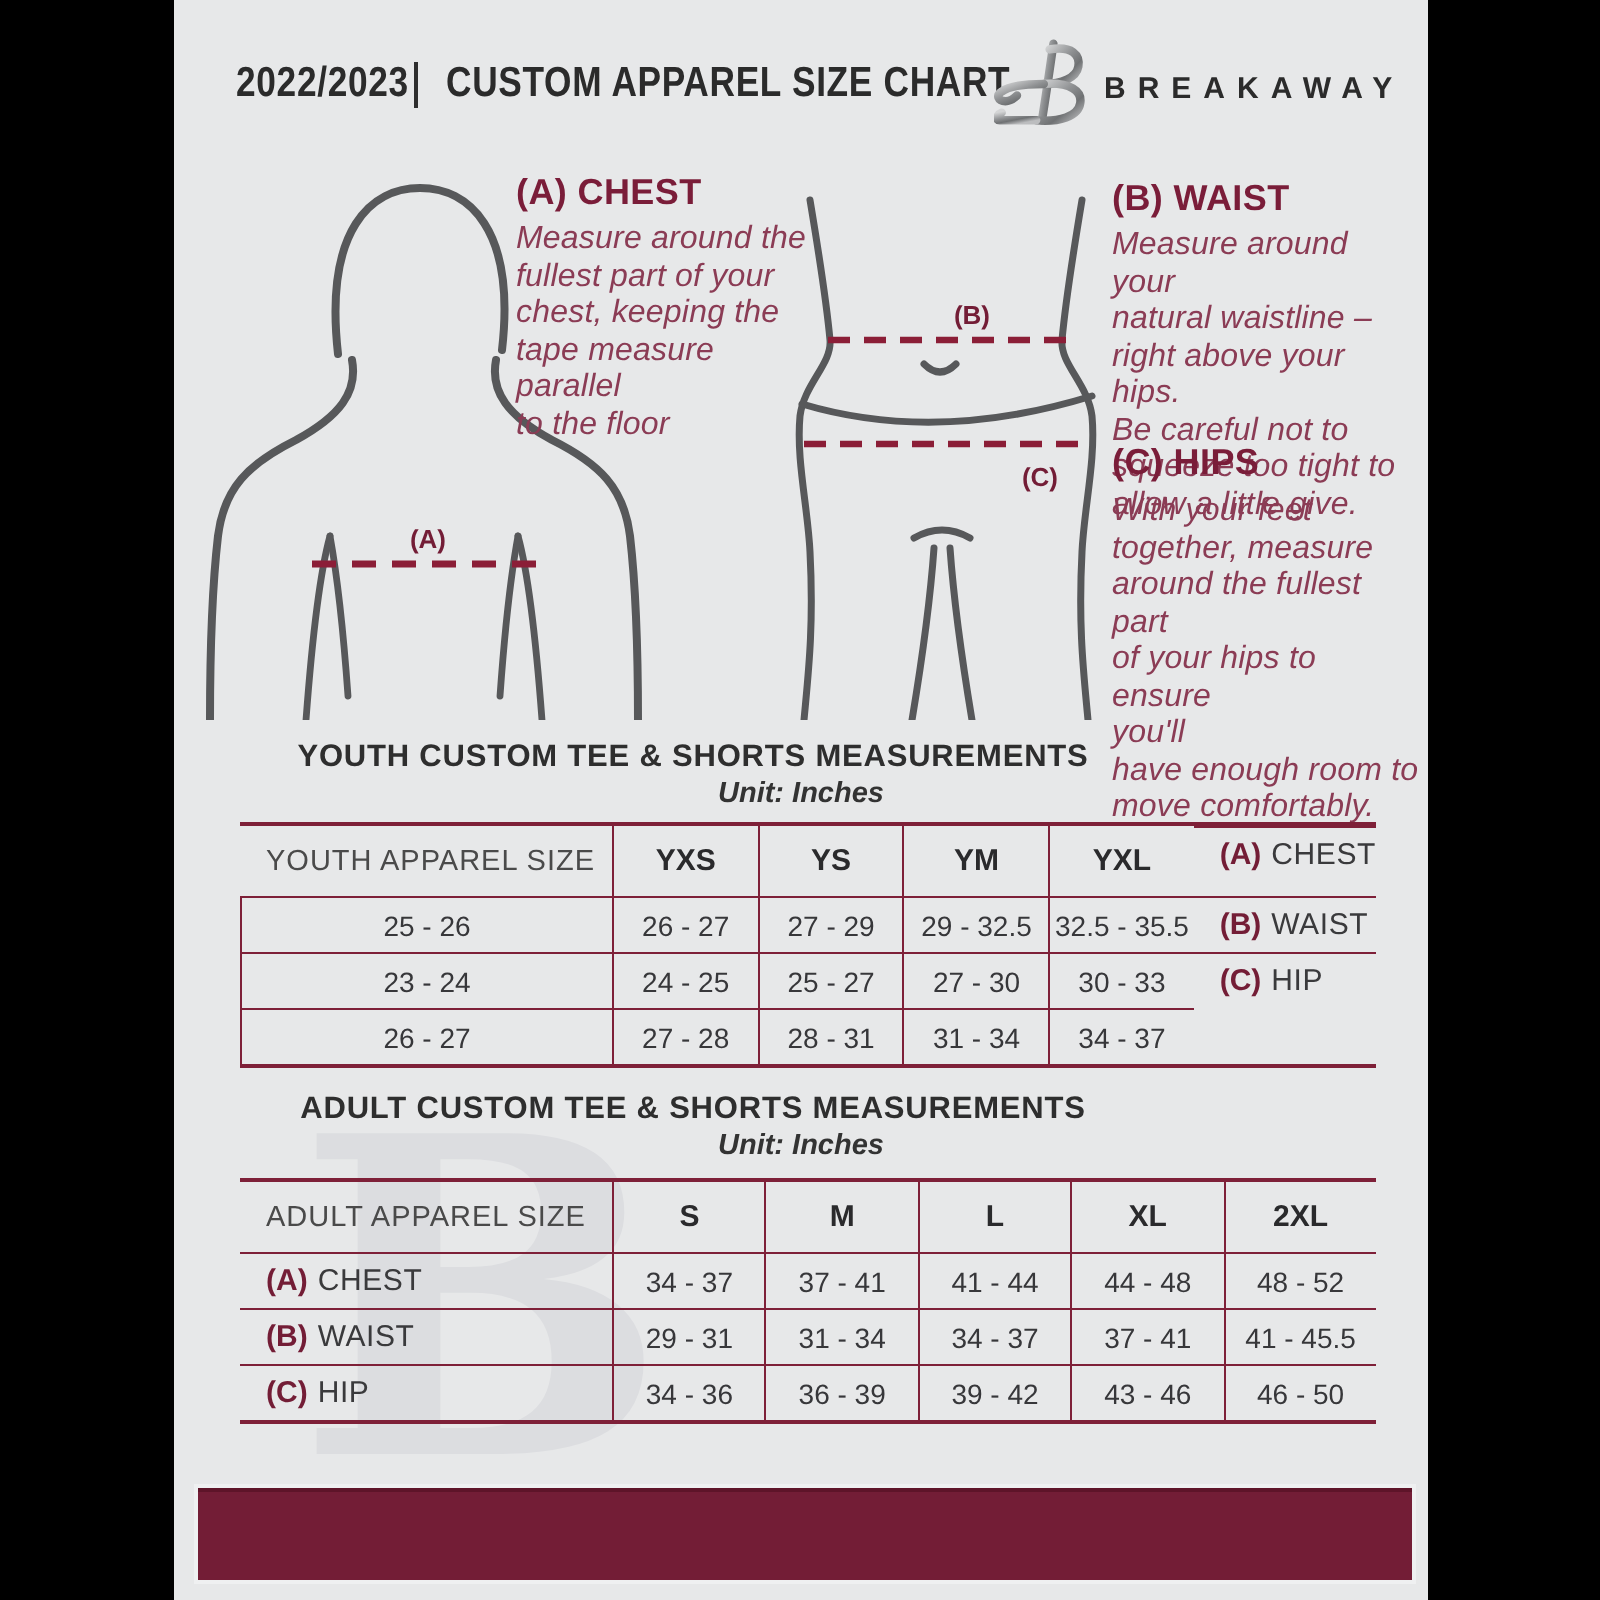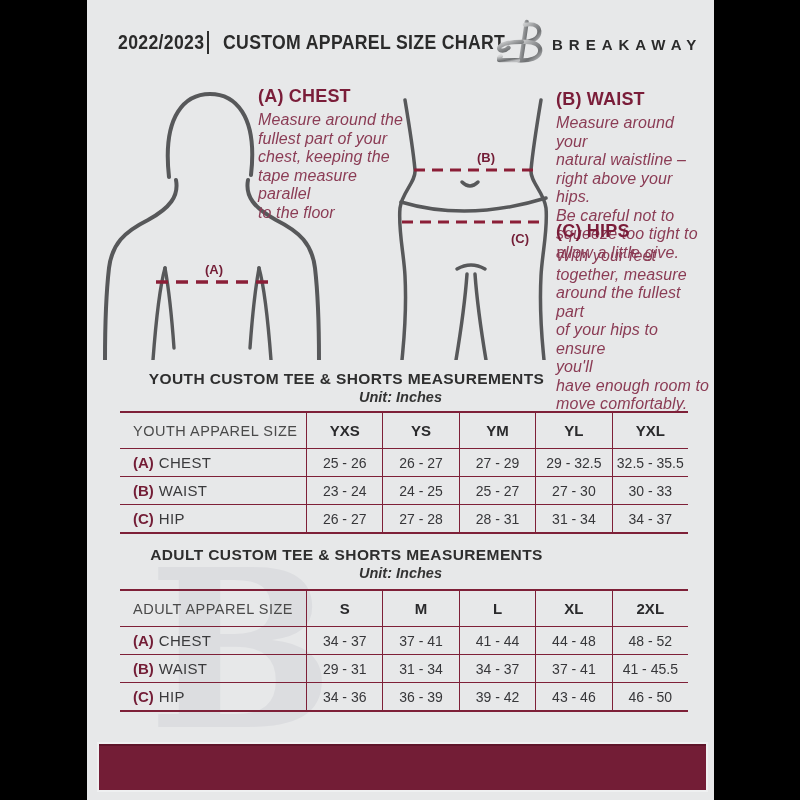--- a/index.html
+++ b/index.html
@@ -161,23 +161,20 @@
       <div class="cell hcell bl">
           <span class="szh">YXS</span>
         </div>
       <div class="cell hcell bl">
           <span class="szh">YS</span>
         </div>
       <div class="cell hcell bl">
           <span class="szh">YM</span>
         </div>
       <div class="cell hcell bl">
-          <span class="szh">YL</span>
-        </div>
-      <div class="cell hcell bl">
           <span class="szh">YXL</span>
         </div>
 
       <div class="cell dcell first bt">
           <span class="mk">(A)</span>
           <span class="rl">CHEST</span>
         </div>
       <div class="cell dcell bl bt">25 - 26</div>
       <div class="cell dcell bl bt">26 - 27</div>
       <div class="cell dcell bl bt">27 - 29</div>

